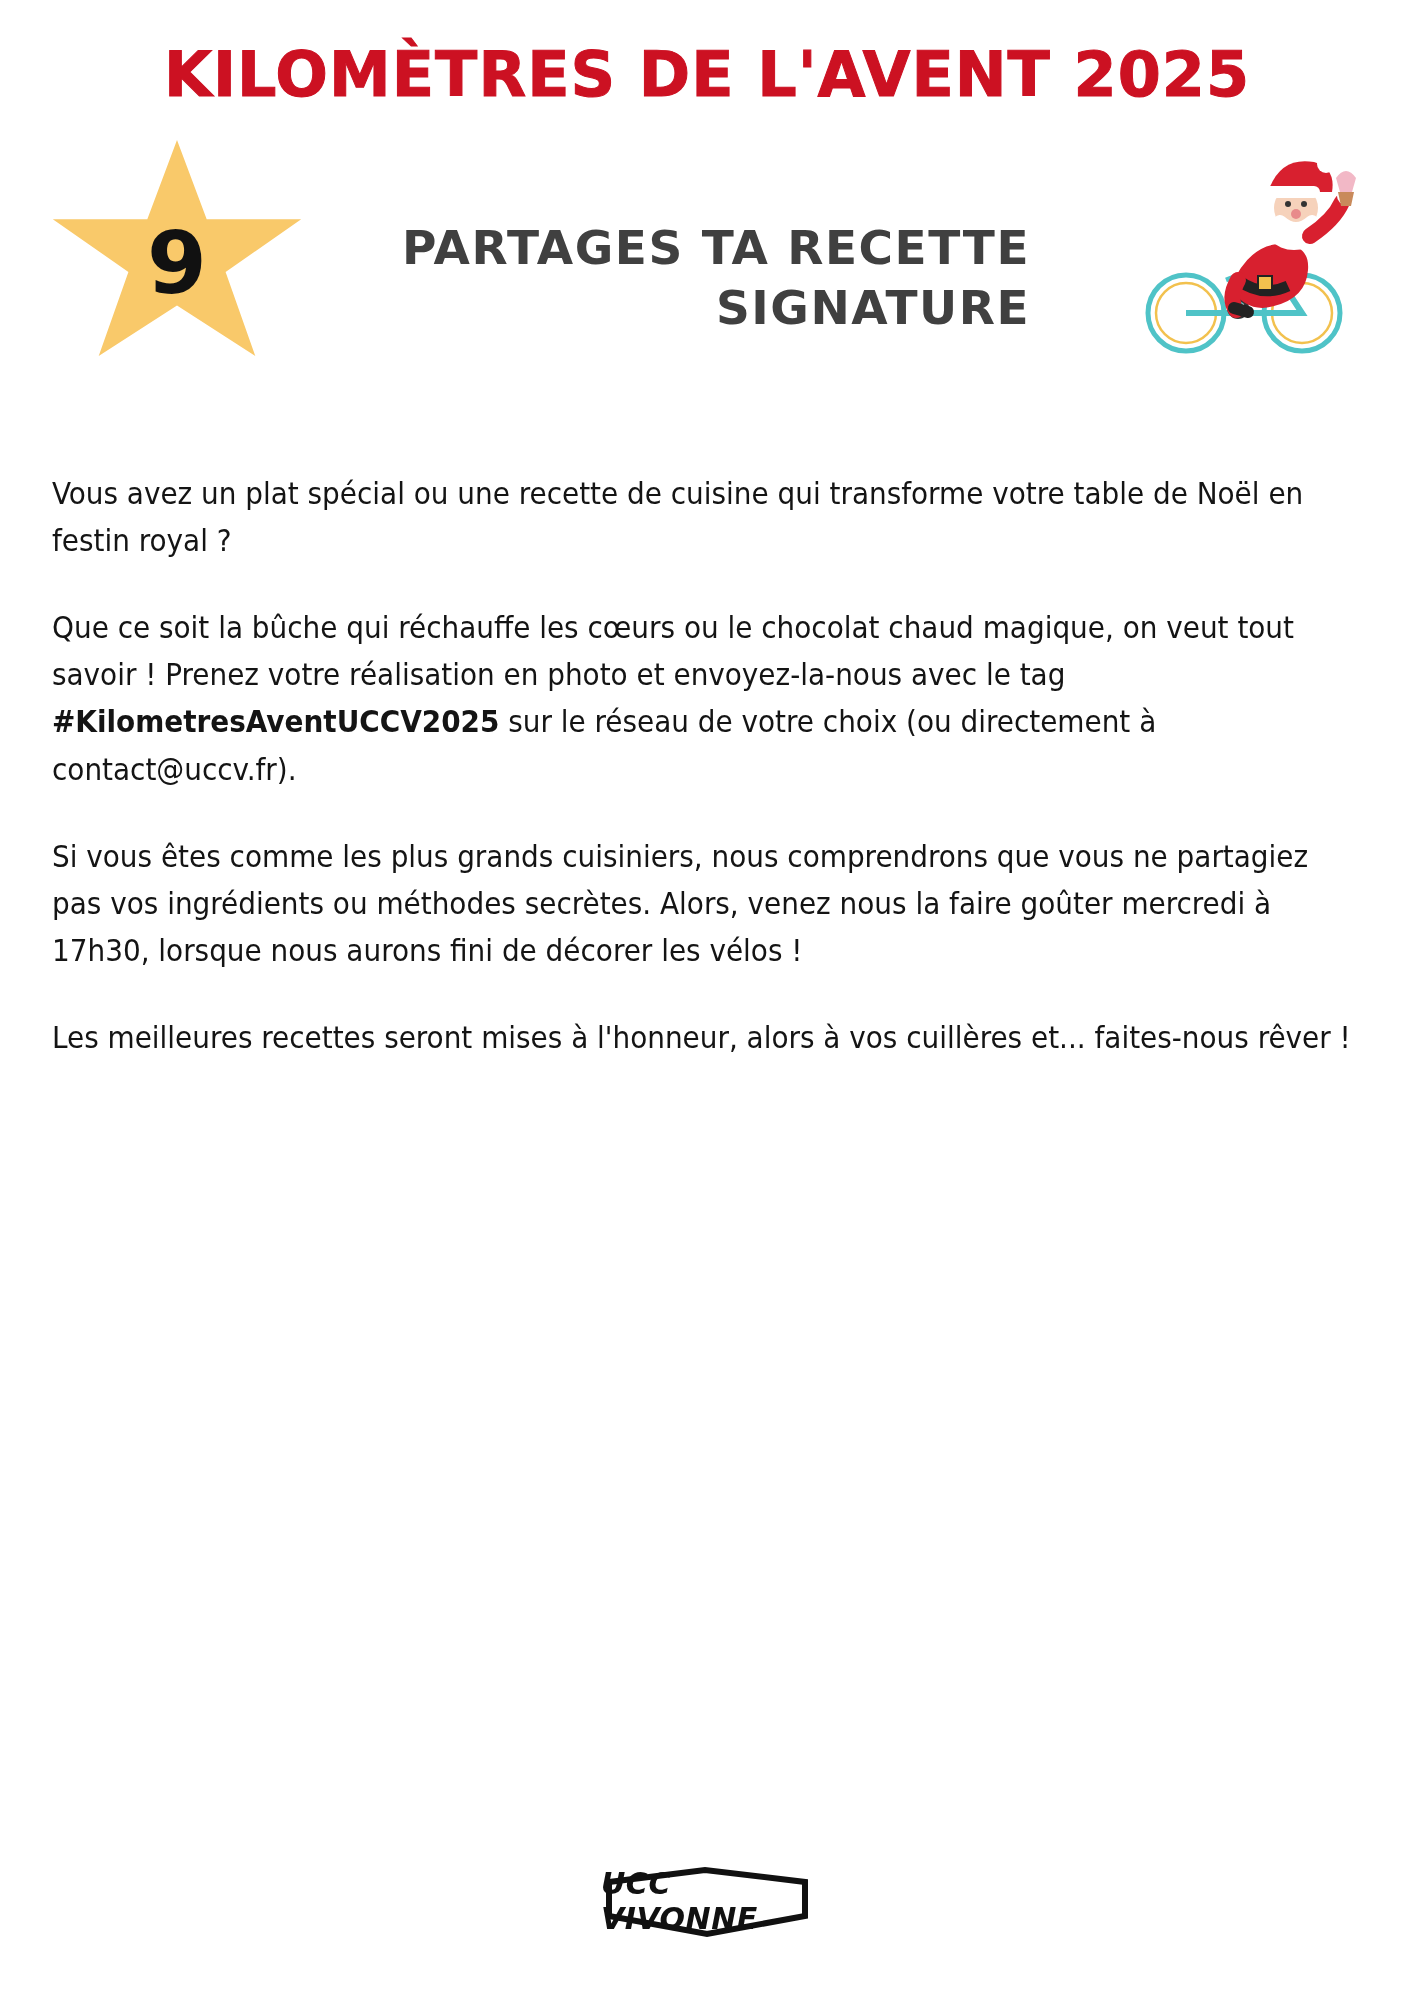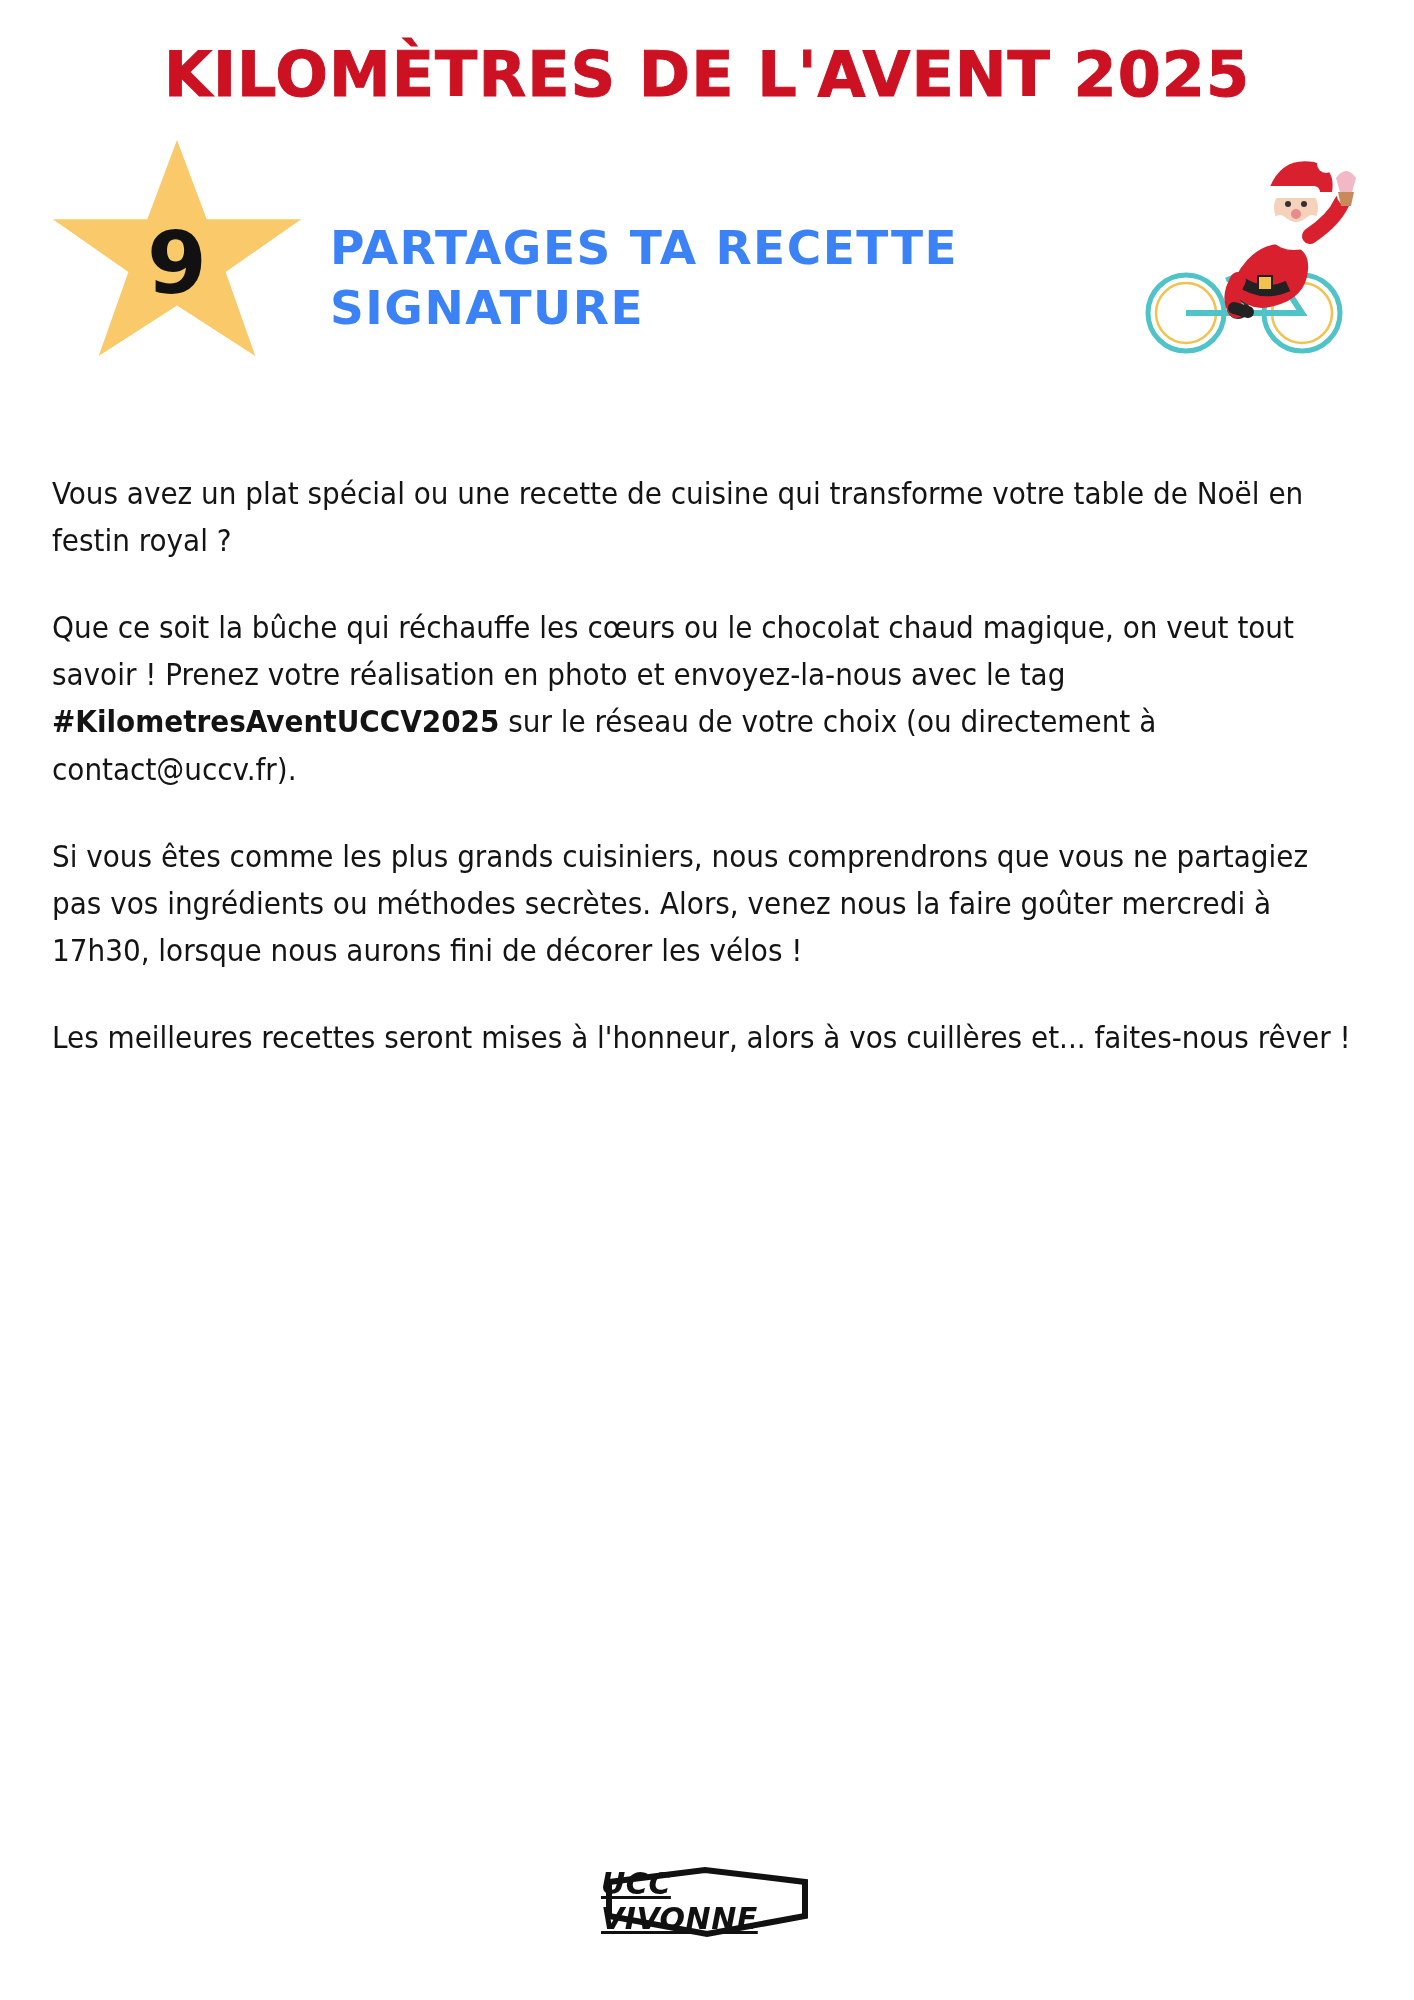--- a/index.html
+++ b/index.html
@@ -66,27 +66,27 @@
     padding-top: 6px;
     box-sizing: border-box;
   }
 
   
   .subtitle {
     position: absolute;
     top: 218px;
     left: 330px;
     width: 700px;
-    text-align: left;
+    text-align: right;
     font-family: "DejaVu Sans", sans-serif;
     font-weight: bold;
     font-size: 47px;
     line-height: 1.28;
     letter-spacing: 1.5px;
-    color: #3b82f6;
+    color: #404040;
     text-transform: uppercase;
   }
 
   
   .santa {
     position: absolute;
     top: 130px;
     right: 40px;
     width: 240px;
     height: 240px;
@@ -133,21 +133,20 @@
     align-items: center;
     justify-content: center;
     font-family: "DejaVu Sans", sans-serif;
     font-weight: bold;
     font-style: italic;
     font-size: 30px;
     letter-spacing: 0.5px;
     color: #111111;
     padding-bottom: 2px;
     box-sizing: border-box;
-    text-decoration: underline;
   }
 </style>
 </head>
 <body>
 
 <div class="poster-title">Kilomètres de l'Avent 2025</div>
 
 <div class="star-wrap">
   <div class="star-shape"></div>
   <div class="star-number">9</div>

